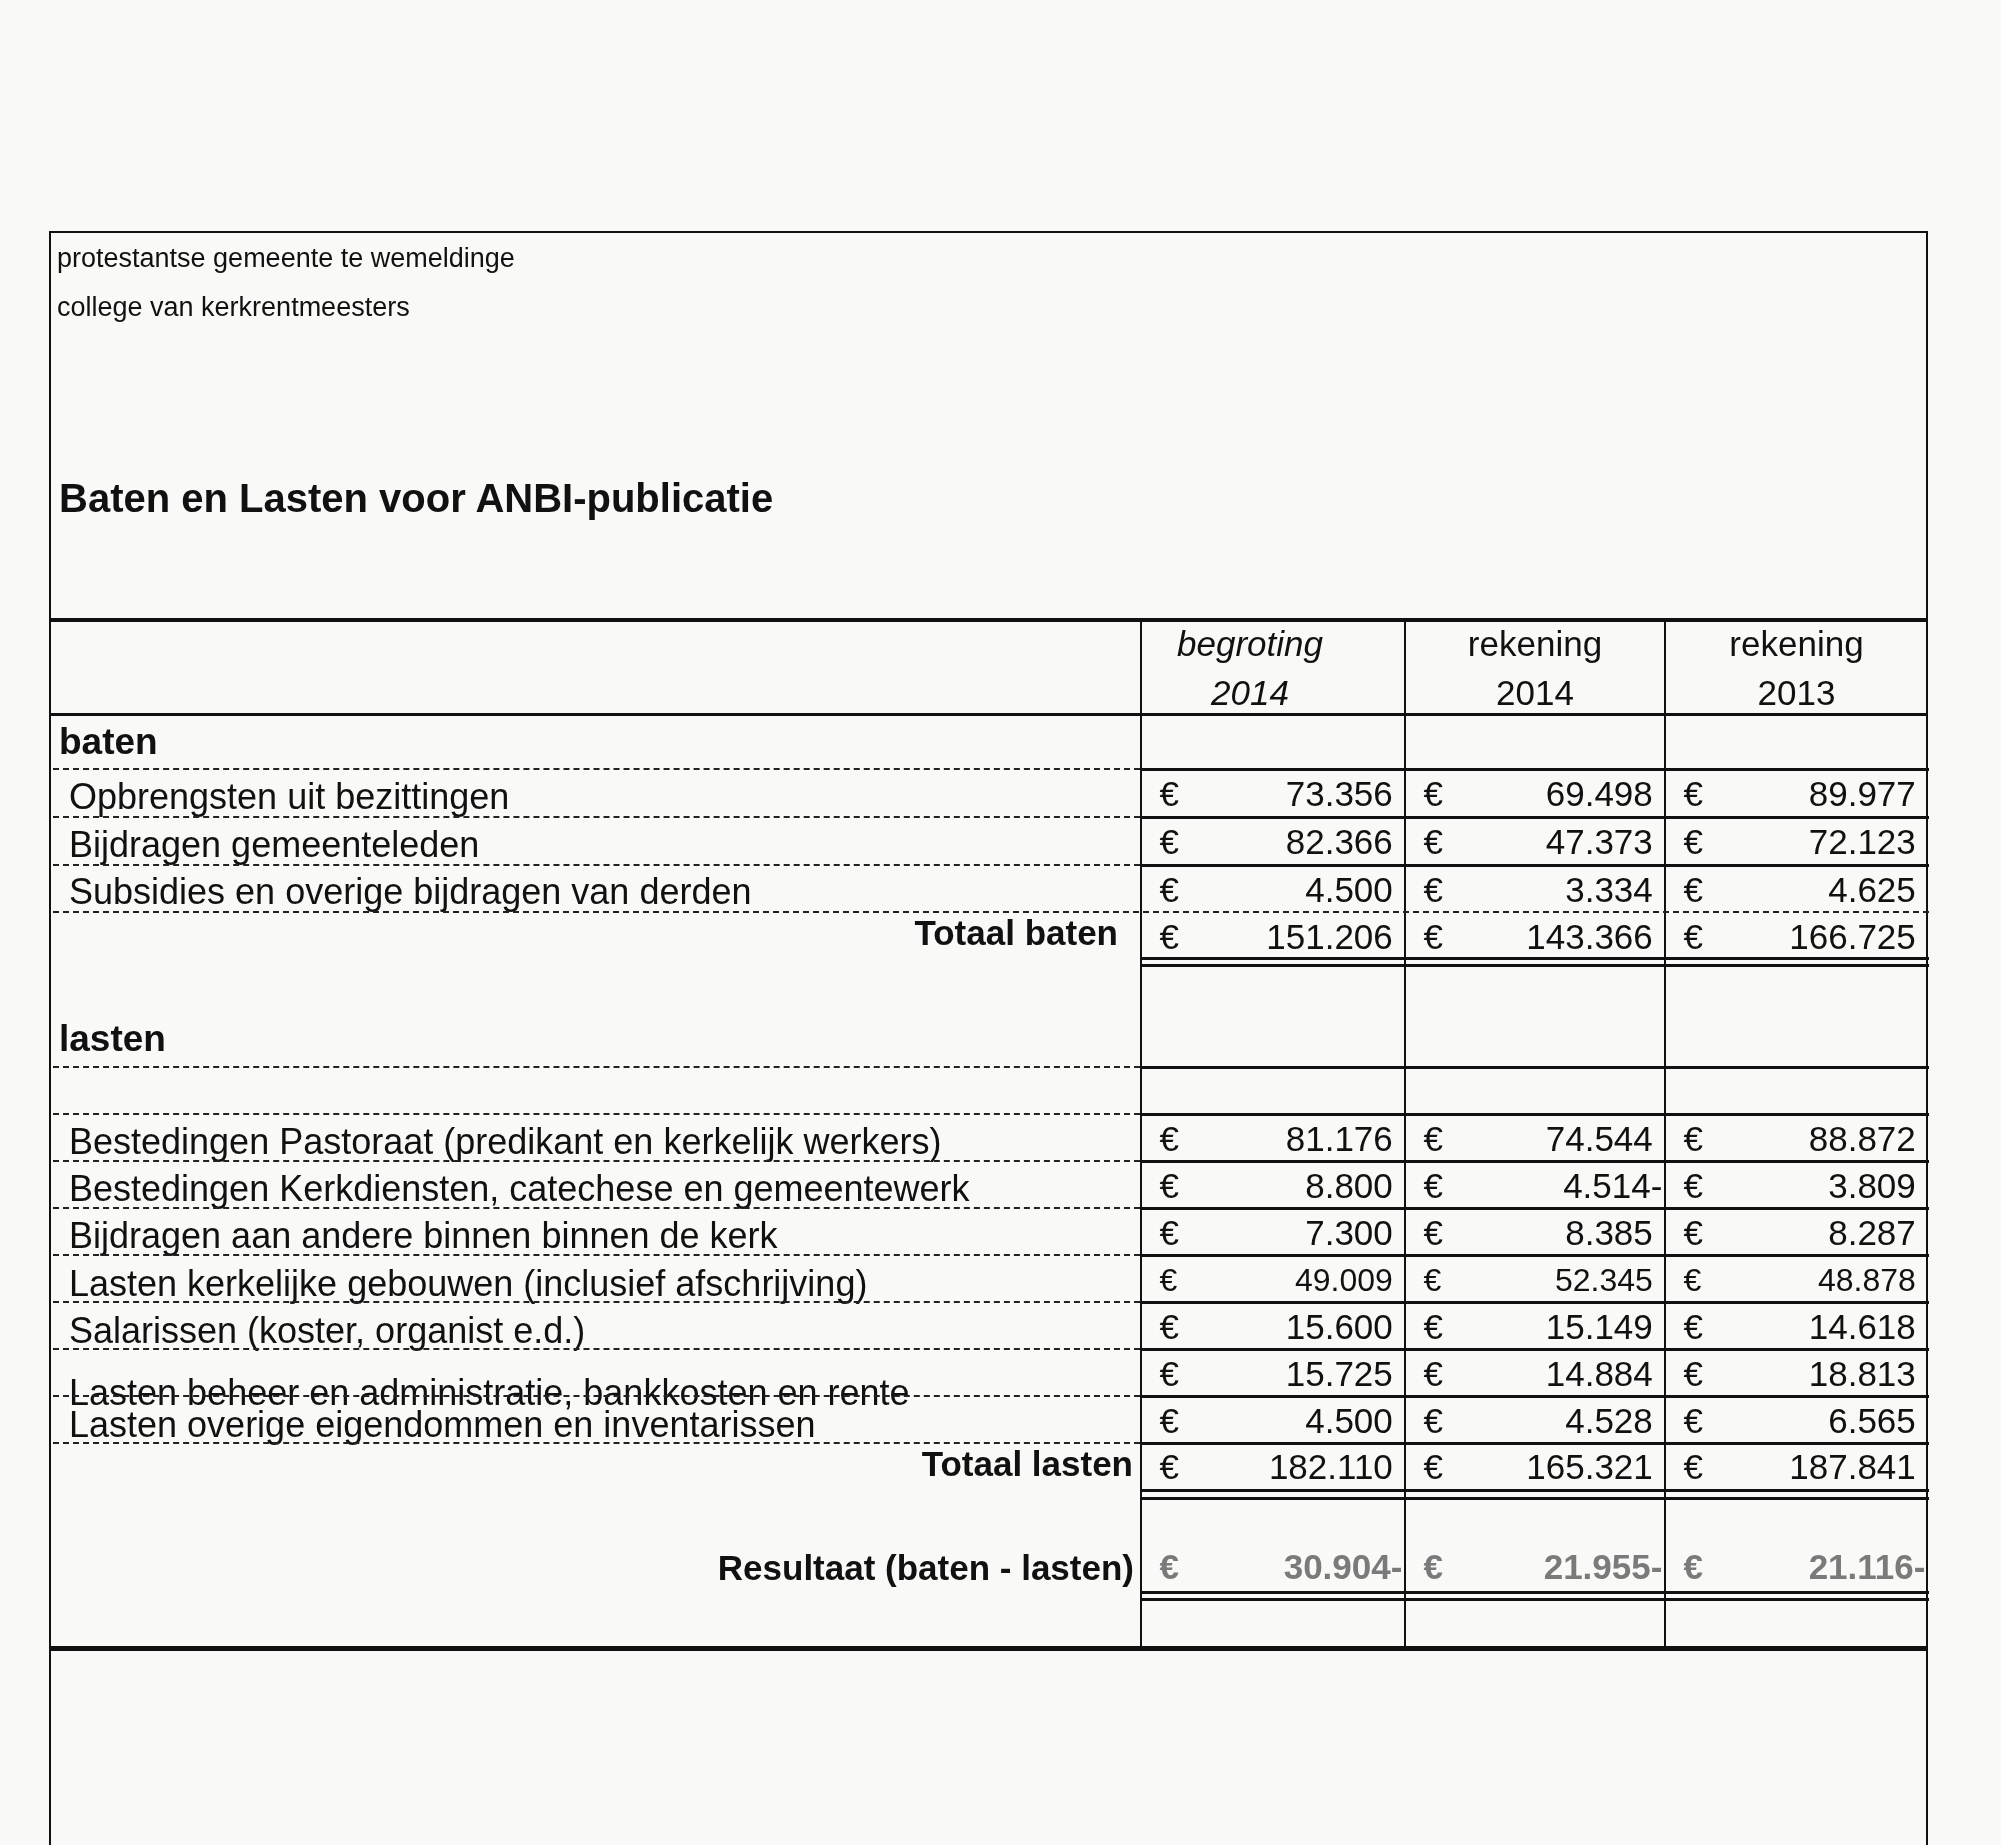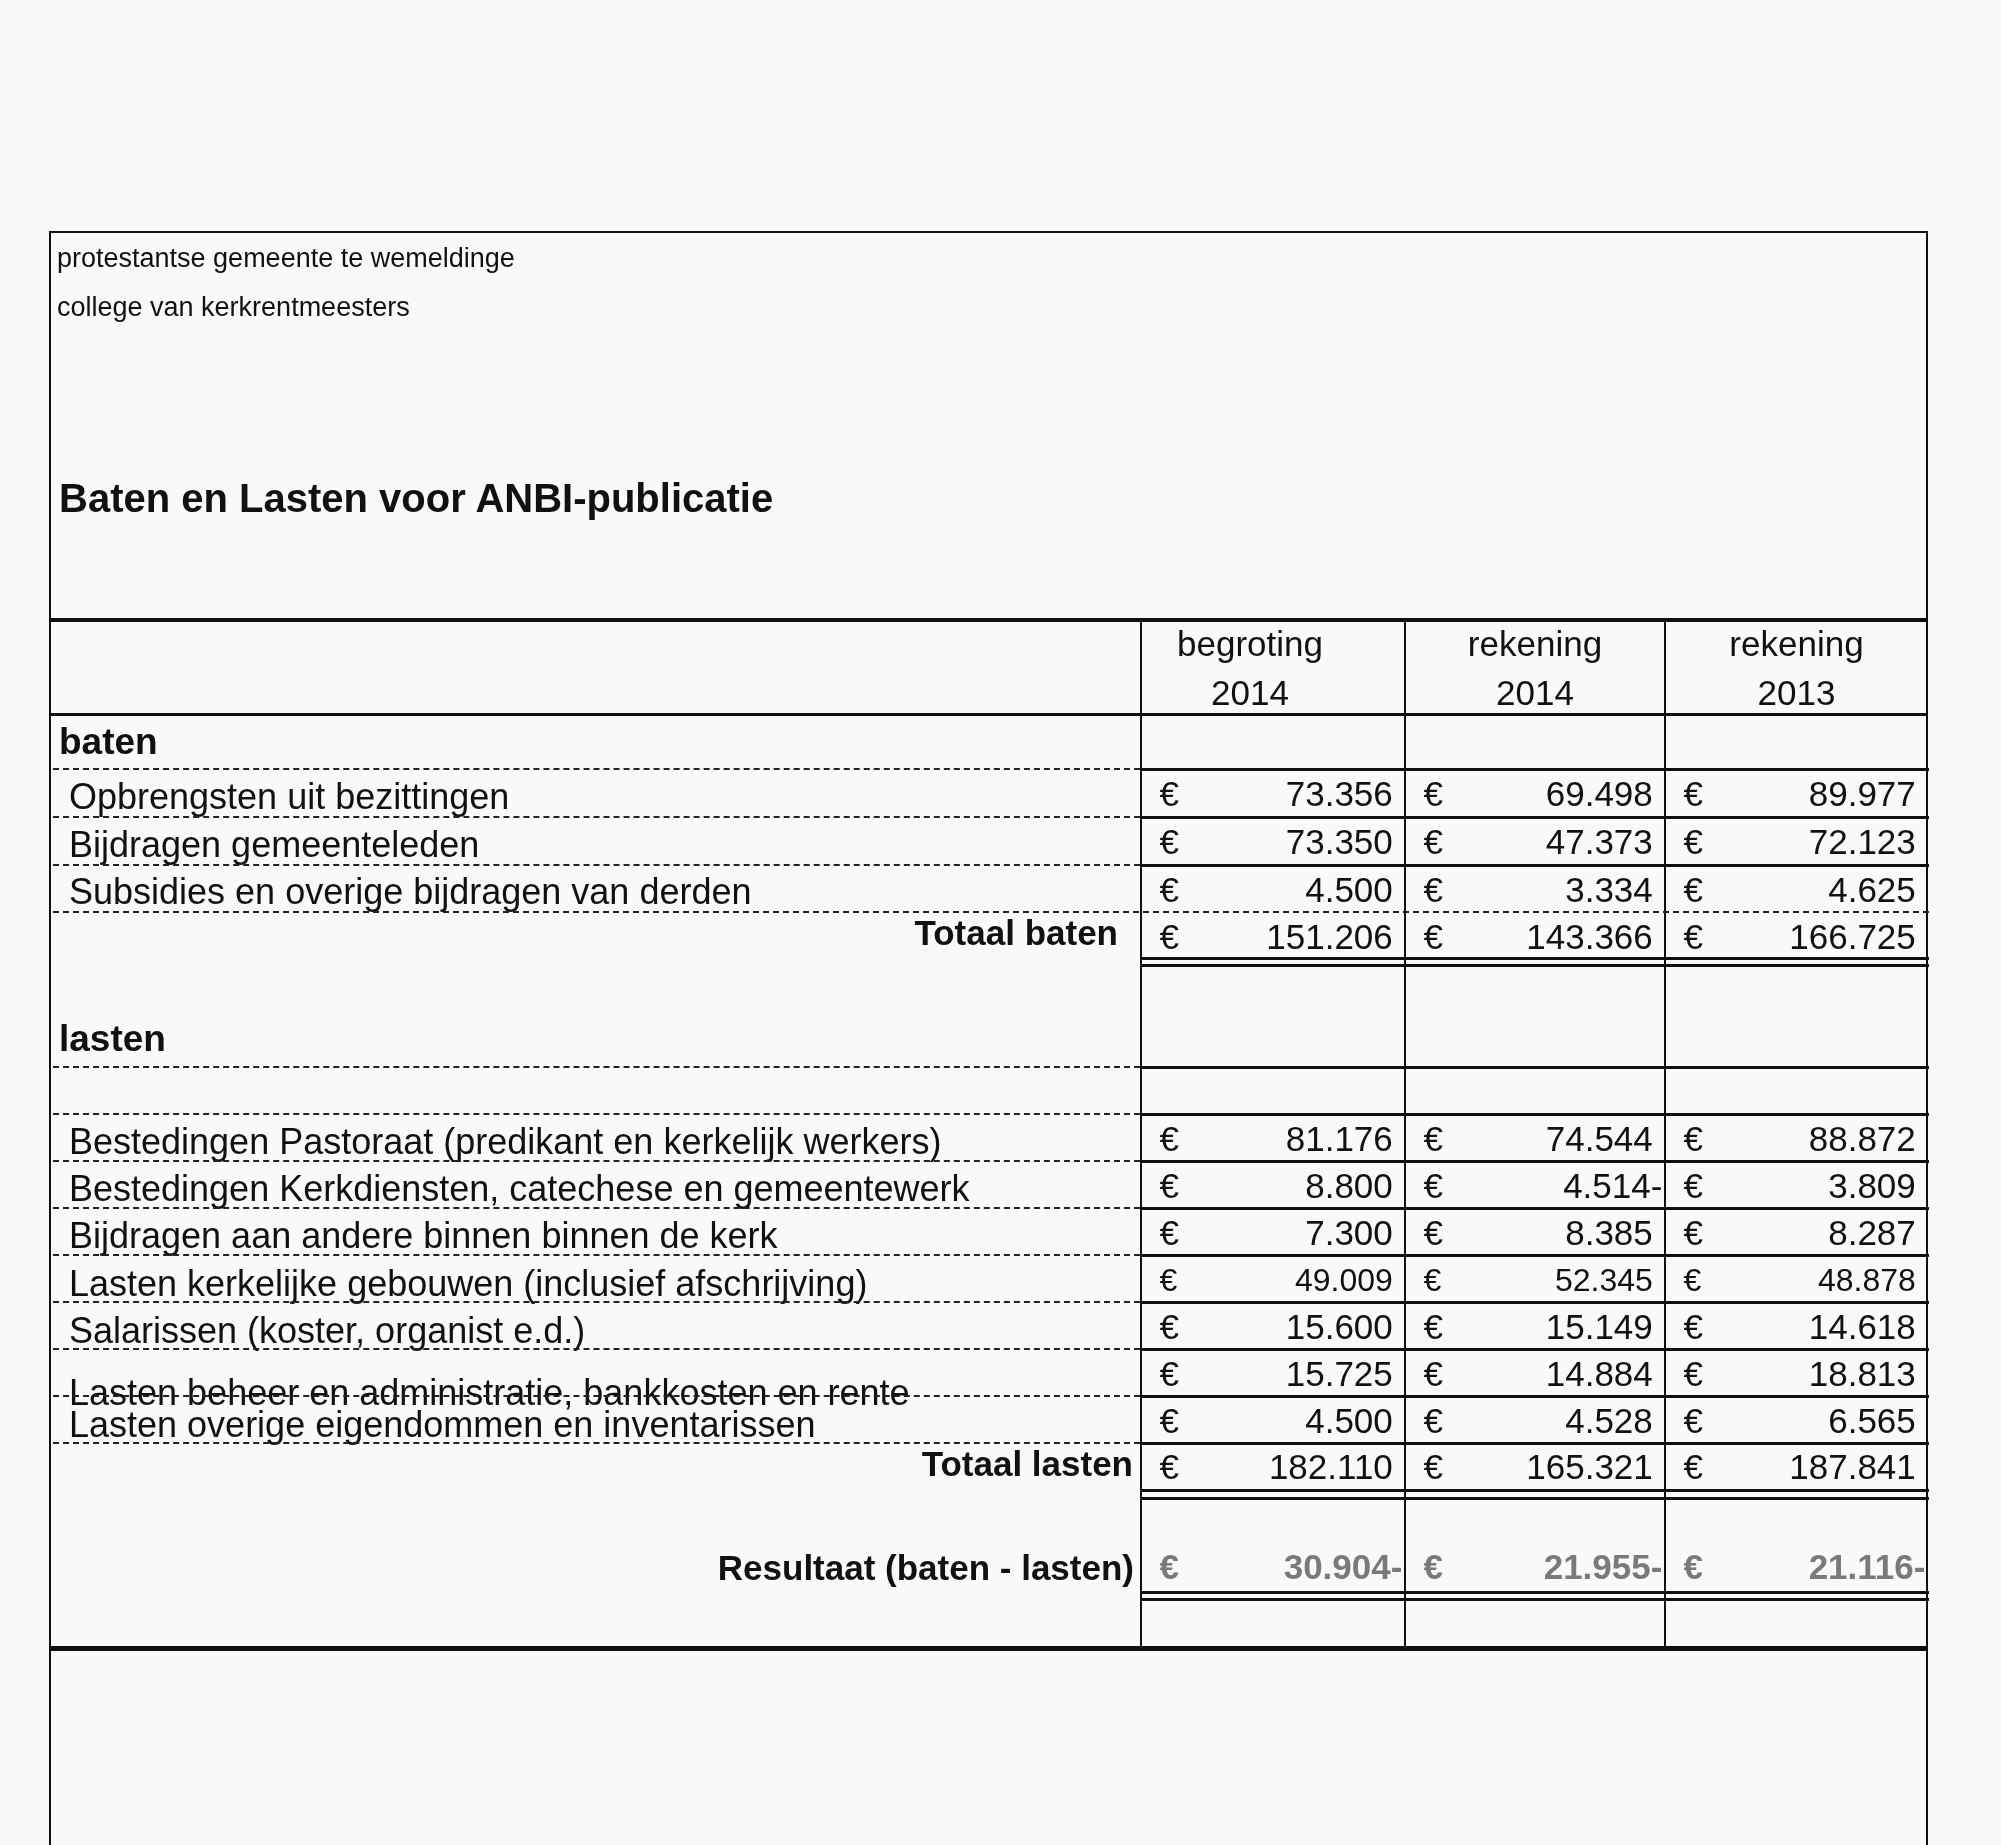--- a/index.html
+++ b/index.html
@@ -26,21 +26,21 @@
 <div class="lbl" style="left:57px; top:243px; font-size:27px;">protestantse gemeente te wemeldinge</div>
 <div class="lbl" style="left:57px; top:292px; font-size:27px;">college van kerkrentmeesters</div>
 <div class="sec" style="left:59px; top:476px; font-size:40px;">Baten en Lasten voor ANBI-publicatie</div>
 
 <div class="hthick" style="left:49px; top:618px; width:1879px;"></div>
 
 <div class="vline" style="left:1140px; top:619px; height:1028px;"></div>
 <div class="vline" style="left:1404px; top:619px; height:1028px;"></div>
 <div class="vline" style="left:1664px; top:619px; height:1028px;"></div>
 
-<div class="hdr" style="left:1142px; top:619px; width:216px;">
+<div class="hdr" style="left:1142px; top:619px; width:216px;font-style:italic;">
   <div>begroting</div>
   <div>2014</div>
 </div>
 <div class="hdr" style="left:1406px; top:619px; width:258px;">
   <div>rekening</div>
   <div>2014</div>
 </div>
 <div class="hdr" style="left:1666px; top:619px; width:261px;">
   <div>rekening</div>
   <div>2013</div>
@@ -66,21 +66,21 @@
       <span>89.977</span>
     </div>
 </div>
 <div class="dash" style="left:53px; top:816px; width:1087px;"></div>
 <div class="hline" style="left:1140px; top:816px; width:789px;"></div>
 
 <div>
   <div class="lbl" style="left:69px; top:824px;">Bijdragen gemeenteleden</div>
   <div class="cell" style="left:1142px; top:819px; width:262px; height:46px;">
       <span>€</span>
-      <span>73.350</span>
+      <span>82.366</span>
     </div>
   <div class="cell" style="left:1406px; top:819px; width:258px; height:46px;">
       <span>€</span>
       <span>47.373</span>
     </div>
   <div class="cell" style="left:1666px; top:819px; width:261px; height:46px;">
       <span>€</span>
       <span>72.123</span>
     </div>
 </div>

